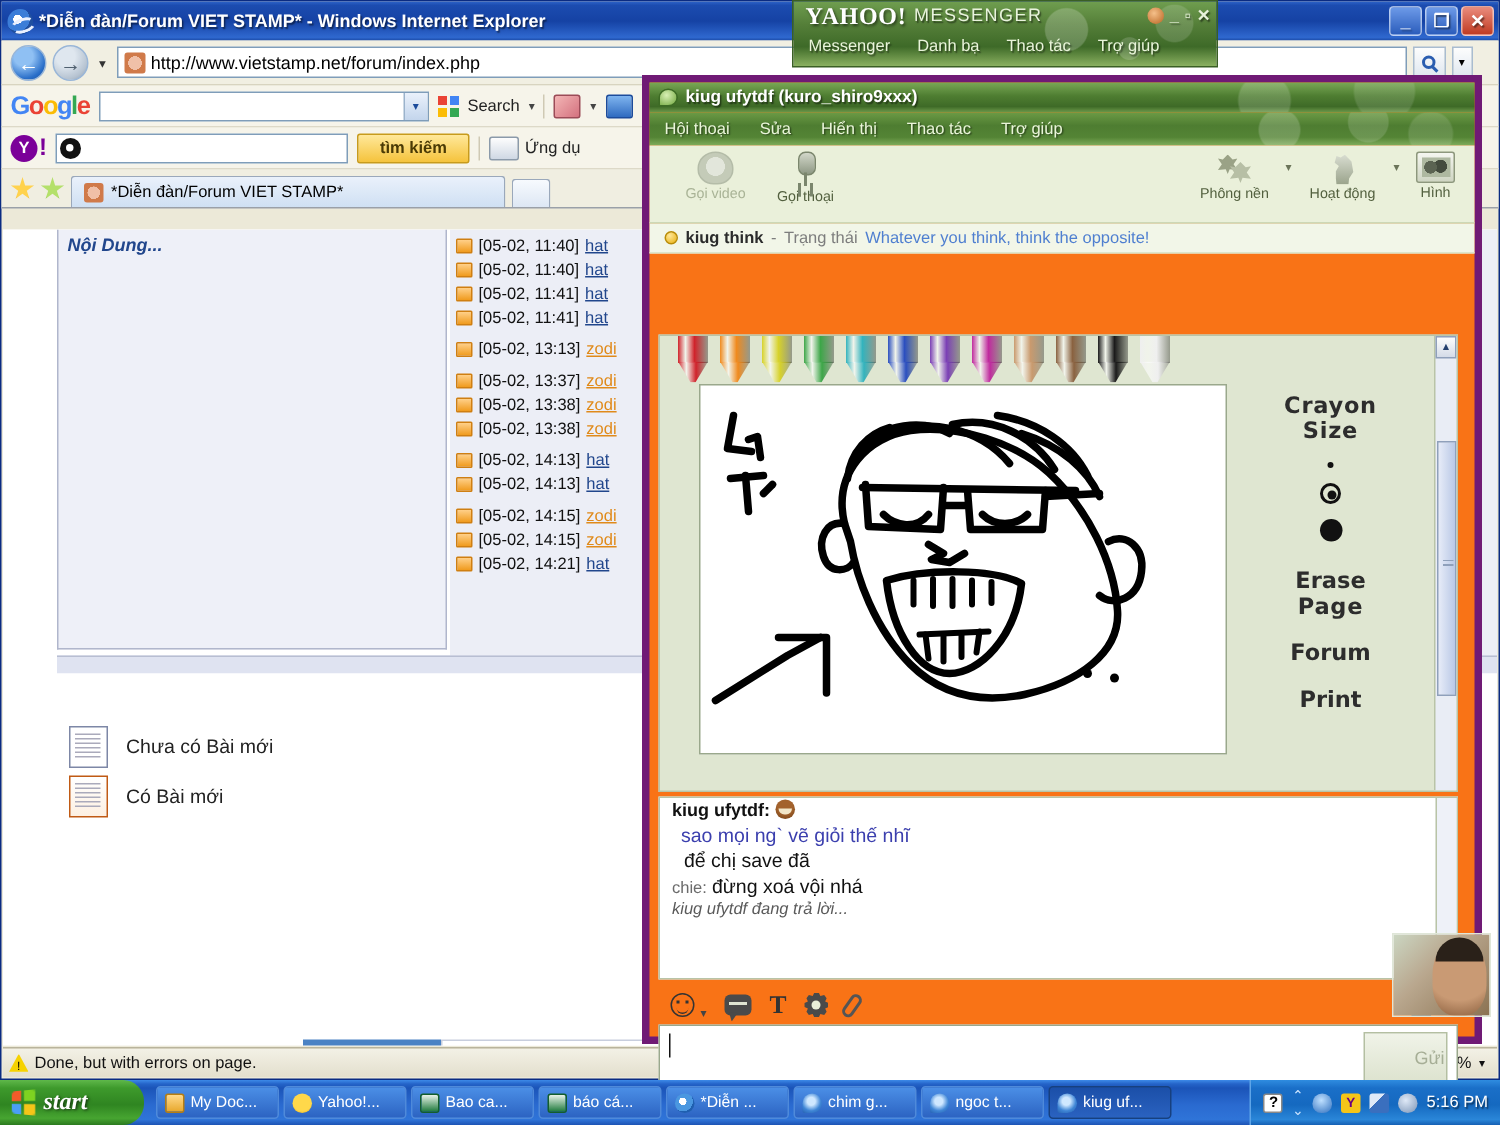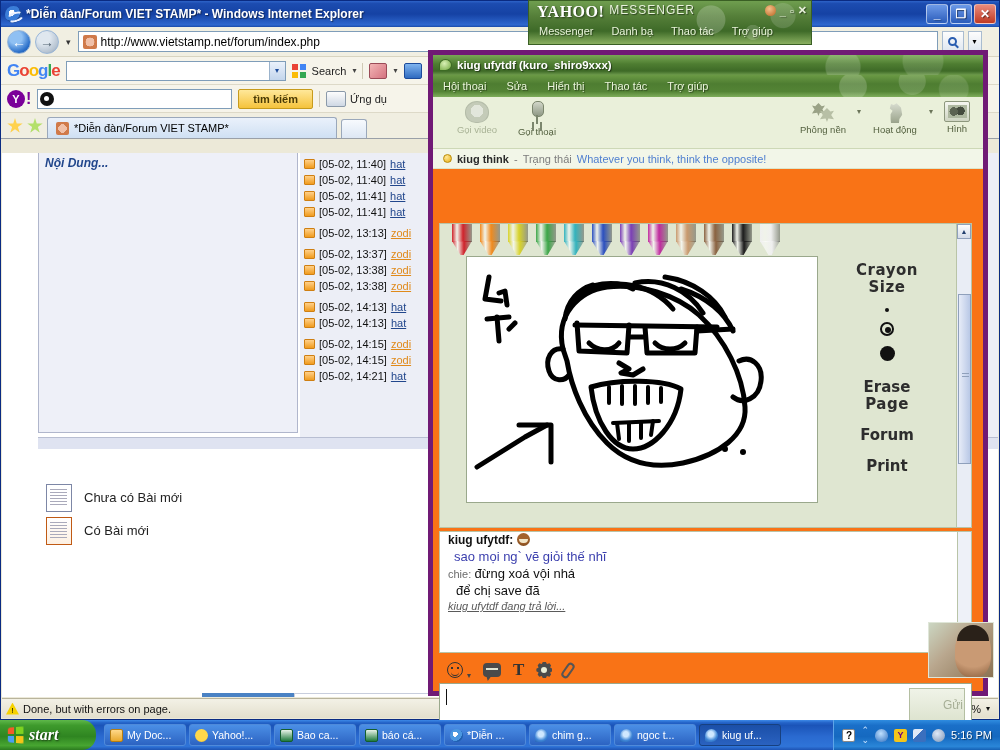--- a/index.html
+++ b/index.html
@@ -373,21 +373,21 @@
   
   .msgs { position:absolute; left:6px; top:476px; width:533px; height:122px; background:#fff; border:1px solid #b9c4a7; overflow:hidden; }
   .msg-line { padding:1px 0 1px 8px; font-size:12px; color:#1b1b1b; }
   .msg-from { font-weight:bold; color:#111; }
   .emo { display:inline-block; width:13px;height:13px;border-radius:50%;
     background: radial-gradient(circle at 50% 35%, #a3622c 0 48%, #6d3d14 100%); vertical-align:-2px; position:relative;}
   .emo::after{content:"";position:absolute;left:2px;top:6px;width:9px;height:4px;background:#f2e6c8;border-radius:0 0 5px 5px;}
   .msg-body { color:#3b3fae; font-size:13px; padding-left:14px; }
   .msg-peer-name { color:#6b6b6b; font-size:11px; }
   .msg-peer-body { color:#111; font-size:13px; }
-  .msg-typing { color:#5a5a5a; font-style:italic; font-size:11px;text-decoration:underline; }
+  .msg-typing { color:#5a5a5a; font-style:italic; font-size:11px; }
   .msgs-scroll { position:absolute; right:0; top:0; width:14px; height:100%; background:#eef1f8; border-left:1px solid #b9c4a7;}
   .msgs-scroll .down { position:absolute; bottom:0; left:0; width:14px; height:14px; background:linear-gradient(180deg,#fdfdfd,#d4dbe8); border:1px solid #8fa0bb; display:flex;align-items:center;justify-content:center;font-size:8px;color:#24406e;}
   .msgs-scroll .grip { position:absolute; bottom:18px; left:3px; width:8px;height:5px; background: repeating-linear-gradient(180deg,#9aa7c0 0 1px,transparent 1px 3px);}
 
   
   .chat-inputbar { position:absolute; left:6px; top:602px; width:533px; height:26px; display:flex; align-items:center; gap:12px; padding-left:8px; }
   .ico-smiley { width:16px;height:16px;border:1.5px solid #333;border-radius:50%;position:relative;display:inline-block;}
   .ico-smiley::before{content:"";position:absolute;left:3px;top:4px;width:2px;height:2px;background:#333;box-shadow:6px 0 0 0 #333;}
   .ico-smiley::after{content:"";position:absolute;left:3px;top:8px;width:8px;height:4px;border-bottom:1.5px solid #333;border-radius:0 0 8px 8px;}
   .ico-bubble { width:18px;height:14px;background:#4a4a4a;border-radius:4px;position:relative;display:inline-block;}
@@ -878,25 +878,25 @@
         <div class="sc-thumb"></div>
       </div>
     </div>
 
     <div class="msgs">
       <div class="msg-line">
         <span class="msg-from">kiug ufytdf:</span>
         <span class="emo"></span>
       </div>
       <div class="msg-line msg-body">sao mọi ng` vẽ giỏi thế nhĩ</div>
+      <div class="msg-line msg-peer-body" style="padding-left:16px">để chị save đã</div>
       <div class="msg-line">
         <span class="msg-peer-name">chie:</span>
         <span class="msg-peer-body">đừng xoá vội nhá</span>
       </div>
-      <div class="msg-line msg-peer-body" style="padding-left:16px">để chị save đã</div>
       <div class="msg-line msg-typing">kiug ufytdf đang trả lời...</div>
 
       <div class="msgs-scroll">
         <div class="grip"></div>
         <div class="down">▼</div>
       </div>
     </div>
 
     <div class="chat-inputbar">
       <span class="ico-smiley"></span>

